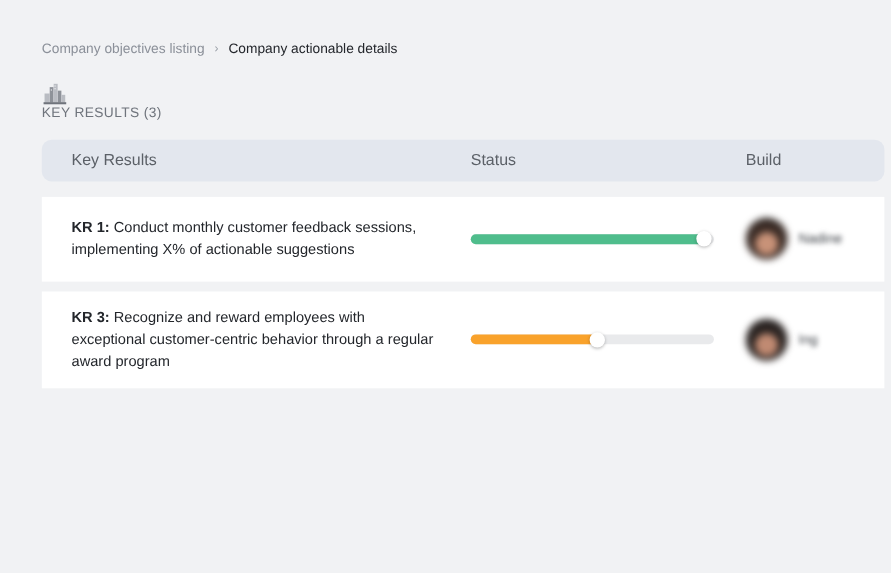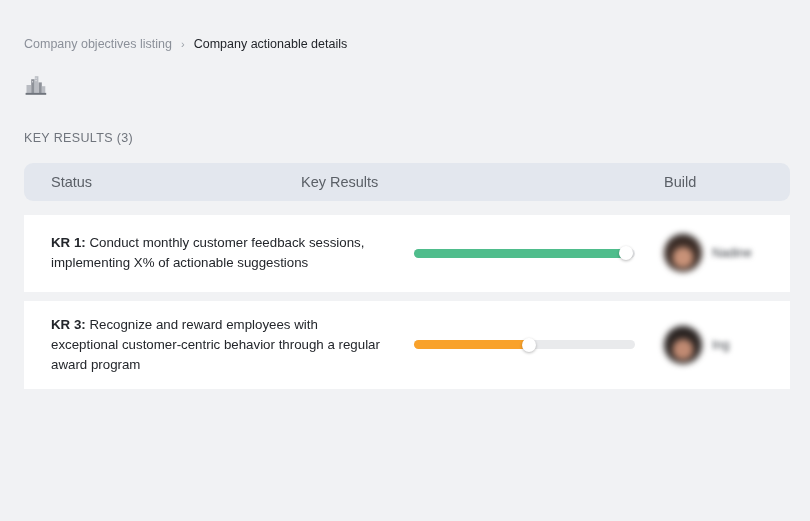--- a/index.html
+++ b/index.html
@@ -13,21 +13,21 @@
   body {
     background: #f1f2f4;
     font-family: "Liberation Sans", sans-serif;
     -webkit-font-smoothing: antialiased;
   }
 
   .page {
     position: relative;
     width: 810px;
     height: 427px;
-    padding: 0 24px;
+    padding: 0 38px;
   }
 
   
   .breadcrumb {
     display: flex;
     align-items: center;
     gap: 9px;
     padding-top: 38px;
     font-size: 12.5px;
     line-height: 1;
@@ -53,21 +53,20 @@
   .page-title {
     font-size: 27px;
     font-weight: bold;
     color: #1b1e23;
     letter-spacing: -0.2px;
     line-height: 1.1;
   }
 
   
   .section-label {
-    margin-top: 36px;
     font-size: 12.5px;
     letter-spacing: 0.35px;
     color: #6f747c;
   }
 
   
   .table {
     margin-top: 18px;
     width: 766px;
   }
@@ -178,22 +177,22 @@
         <rect x="8.2" y="8.2" width="0.9" height="1.2" fill="#f1f2f4"></rect>
       </svg>
     </span>
   </div>
 
   <div class="section-label">KEY RESULTS (3)</div>
 
   <div class="table">
 
     <div class="table-head">
+      <div class="th col-kr">Key Results</div>
       <div class="th col-status">Status</div>
-      <div class="th col-kr">Key Results</div>
       <div class="th col-owner">Build</div>
     </div>
 
     <div class="rows">
         <div class="row">
           <div class="col-kr kr-text"><b>KR 1:</b> Conduct monthly customer feedback sessions, implementing X% of actionable suggestions</div>
           <div class="col-status progress-cell">
             <div class="progress">
               <div class="progress-fill" style="width: 96%; background: rgb(79, 189, 140);"></div>
               <div class="progress-knob" style="left: 96%;"></div>

